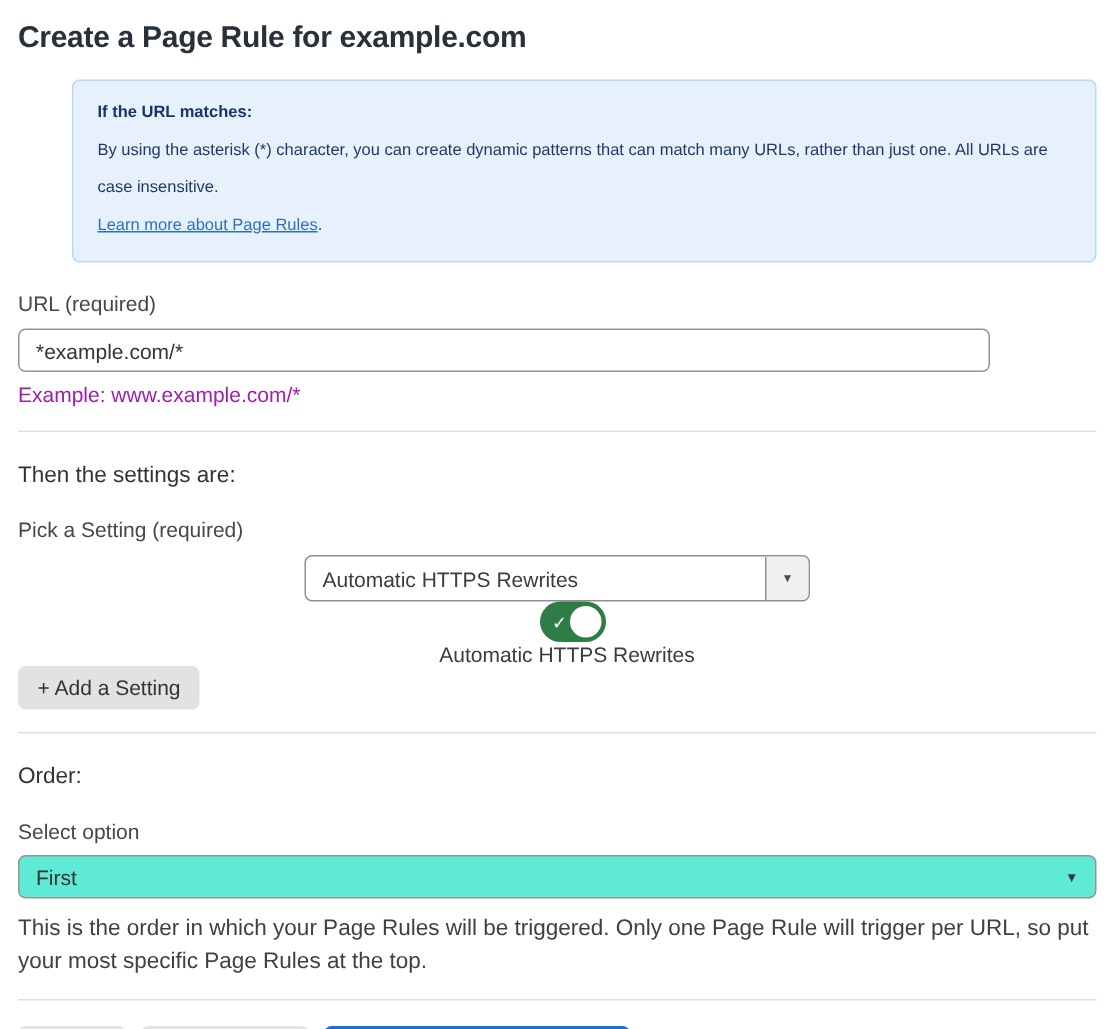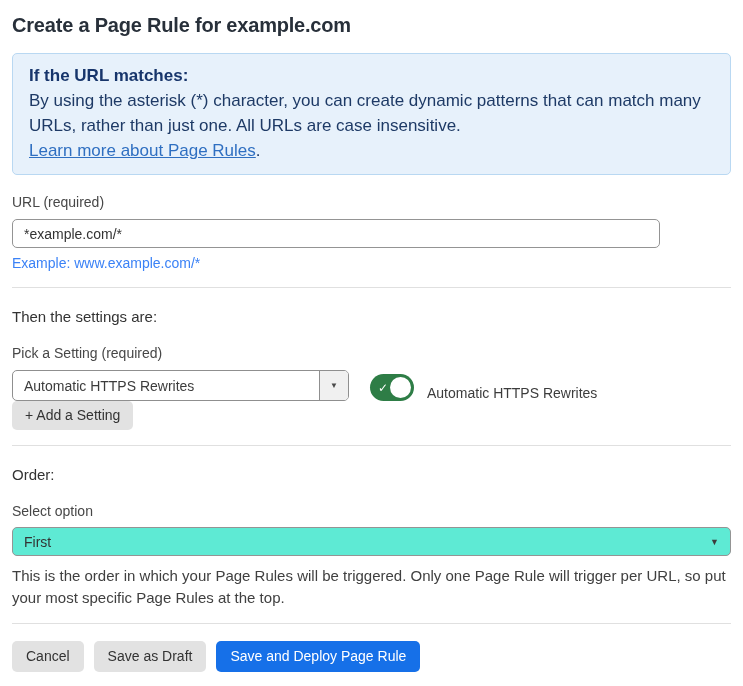--- a/index.html
+++ b/index.html
@@ -19,23 +19,24 @@
     color: #28303a;
     letter-spacing: -0.2px;
   }
 
   .info-box {
     margin-top: 16px;
     background: #e7f1fb;
     border: 1px solid #b9d8f2;
     border-radius: 5px;
     padding: 9px 16px 11px 16px;
-    font-size: 17px;
+    font-size: 11px;
     line-height: 25px;
     color: #1e3a66;
+    margin-left: 36px;
   }
   .info-box .info-heading { font-weight: 700; color: #17356b; }
   .info-box .info-body { }
   .info-link {
     color: #2f6fc1;
     text-decoration: underline;
     cursor: pointer;
   }
   .info-link-suffix { color: #1e3a66; }
 
@@ -58,41 +59,42 @@
     font-size: 14px;
     color: #333;
     background: #fff;
     outline: none;
   }
 
   .helper-text {
     margin-top: 7px;
     font-size: 14px;
     line-height: 17px;
-    color: #3b82f6;
+    color: #a21caf;
   }
 
   .divider {
     border: none;
     border-top: 1px solid #e0e0e0;
     margin-top: 15px;
   }
 
   .section-heading {
     margin-top: 20px;
     font-size: 15px;
     line-height: 18px;
     font-weight: 400;
     color: #333;
   }
 
   .setting-row {
     margin-top: 8px;
     display: flex;
-    align-items: flex-end;
+    align-items: center;
+    flex-direction: column;
   }
 
   .picker {
     width: 337px;
     height: 31px;
     border: 1px solid #8f8f8f;
     border-radius: 5px;
     background: #fff;
     display: flex;
     align-items: stretch;

